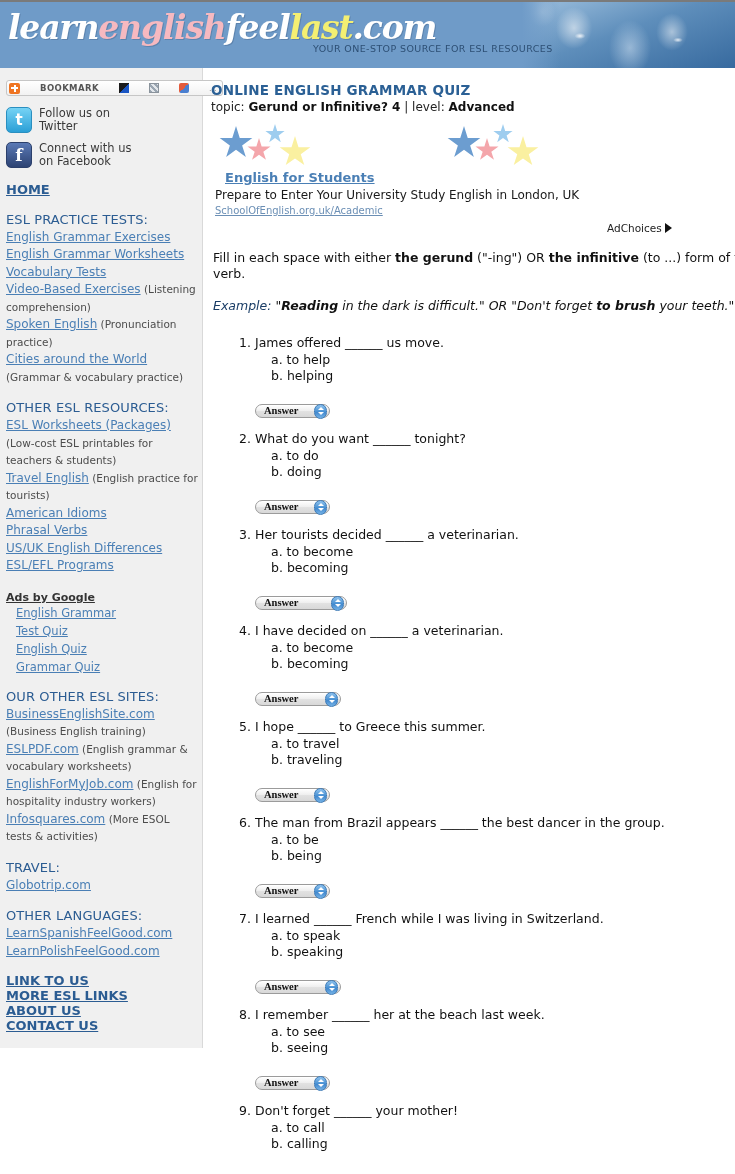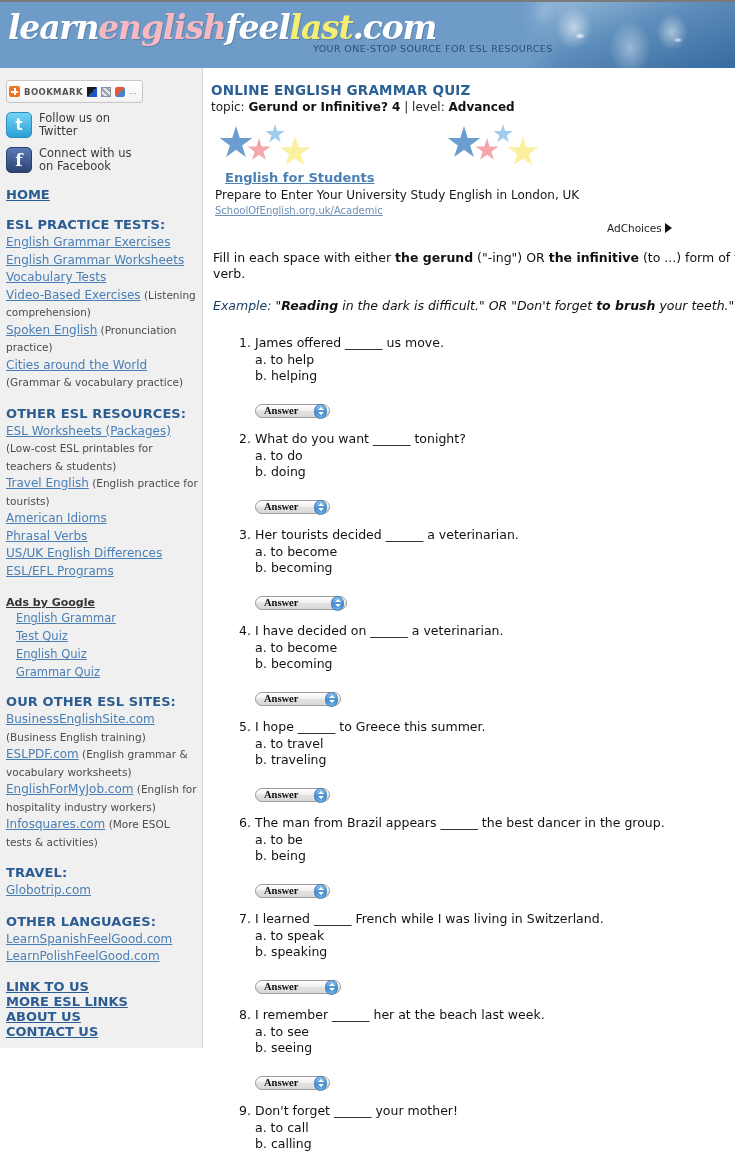--- a/index.html
+++ b/index.html
@@ -64,22 +64,22 @@
     padding: 10px 4px 0 4px;
   }
   #content {
     position: absolute; left: 203px; top: 0;
     width: 532px;
     padding: 14px 0 0 6px;
   }
 
   
   #bookmark {
-    display: inline-flex; align-items: center; gap: 4px;
-    height: 23px; padding: 0 5px 0 2px;
+    display: inline-flex; align-items: center; gap: 20px;
+    height: 16px; padding: 0 5px 0 2px;
     border: 1px solid #c6c6c6; border-radius: 3px;
     background: linear-gradient(to bottom,#ffffff 0%,#f2f2f2 100%);
     margin: 2px 0 0 2px;
   }
   .bm-plus {
     width: 11px; height: 11px; border-radius: 2px;
     background: #ef7422; position: relative; flex: none;
   }
   .bm-plus::before, .bm-plus::after {
     content:""; position:absolute; background:#fff;
@@ -104,21 +104,21 @@
   .social-ico.fb { background: linear-gradient(to bottom,#5a79b5 0%,#2d4373 100%);
                    border:1px solid #2b3f6b; }
   .social-ico .glyph { position:absolute; left:0; top:0; width:100%; height:100%;
      display:flex; align-items:center; justify-content:center;
      color:#fff; font-weight:bold; }
   .social-ico.tw .glyph { font-size:15px; }
   .social-ico.fb .glyph { font-size:17px; font-family:"DejaVu Serif","Liberation Serif",serif; }
   .social-text { font-size: 11.5px; color:#3a3a3a; line-height: 13px; }
 
   .side-head {
-    display:block; font-size: 13px; font-weight: bold; color:#2b5c92;
+    display:block; font-size: 13px; font-weight: normal; color:#2b5c92;
     margin: 15px 0 1px 2px; letter-spacing: .1px;
   }
   .side-link {
     display:inline; font-size: 12px; color:#4a7fb5;
     text-decoration: underline; cursor: pointer;
   }
   .side-note { font-size: 10.5px; color:#4c4c4c; }
   .side-row { margin: 0 0 0 2px; line-height: 15.5px; }
   .ads-head { font-size: 11px; font-weight:bold; color:#333; text-decoration:underline;
               margin: 17px 0 2px 2px; display:block; }
@@ -160,21 +160,21 @@
   #instructions { font-size: 12.5px; color:#111; line-height: 16px;
                   margin: 8px 0 0 4px; width: 545px; }
   #example { font-size: 12.5px; color:#1a3d66; font-style: italic;
              margin: 16px 0 0 4px; width: 545px; }
   #example .q { color:#111; }
 
   
   ol#questions { margin: 22px 0 0 0; padding: 0 0 0 46px; font-size: 12.5px; color:#111; }
   ol#questions > li { margin-bottom: 13px; line-height: 16.5px; }
   .q-text { }
-  .opt { display:block; margin-left: 0; }
+  .opt { display:block; margin-left: 16px; }
   .answer-select {
     display:inline-flex; align-items:center; justify-content:space-between;
     height: 14px; margin-top: 3px; padding: 0 2px 0 8px;
     border: 1px solid #9b9b9b; border-radius: 9px;
     background: linear-gradient(to bottom,#ffffff 0%,#efefef 48%,#e2e2e2 52%,#d8d8d8 100%);
     box-shadow: 0 1px 0 rgba(255,255,255,.8) inset;
     font-size: 11px; color:#111; cursor: pointer; vertical-align: middle; font-family: Liberation Serif, serif;
   }
   .answer-select .lbl { font-weight: bold; font-size: 10.5px; }
   .answer-select .arrows {

